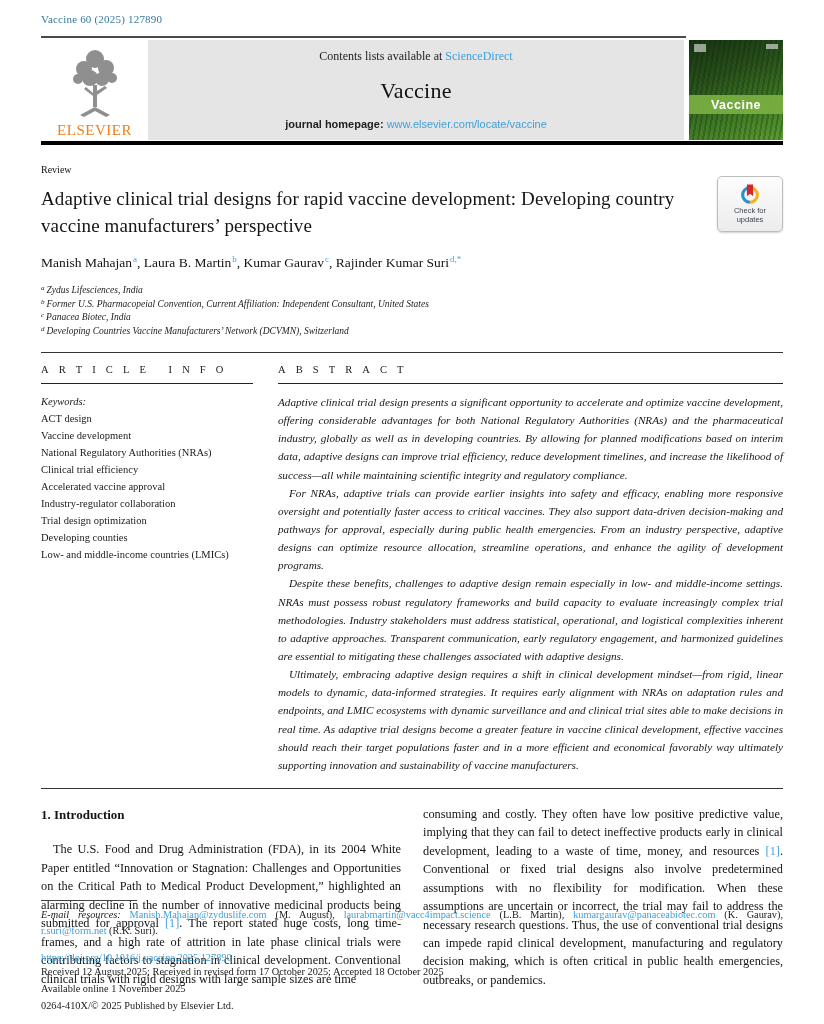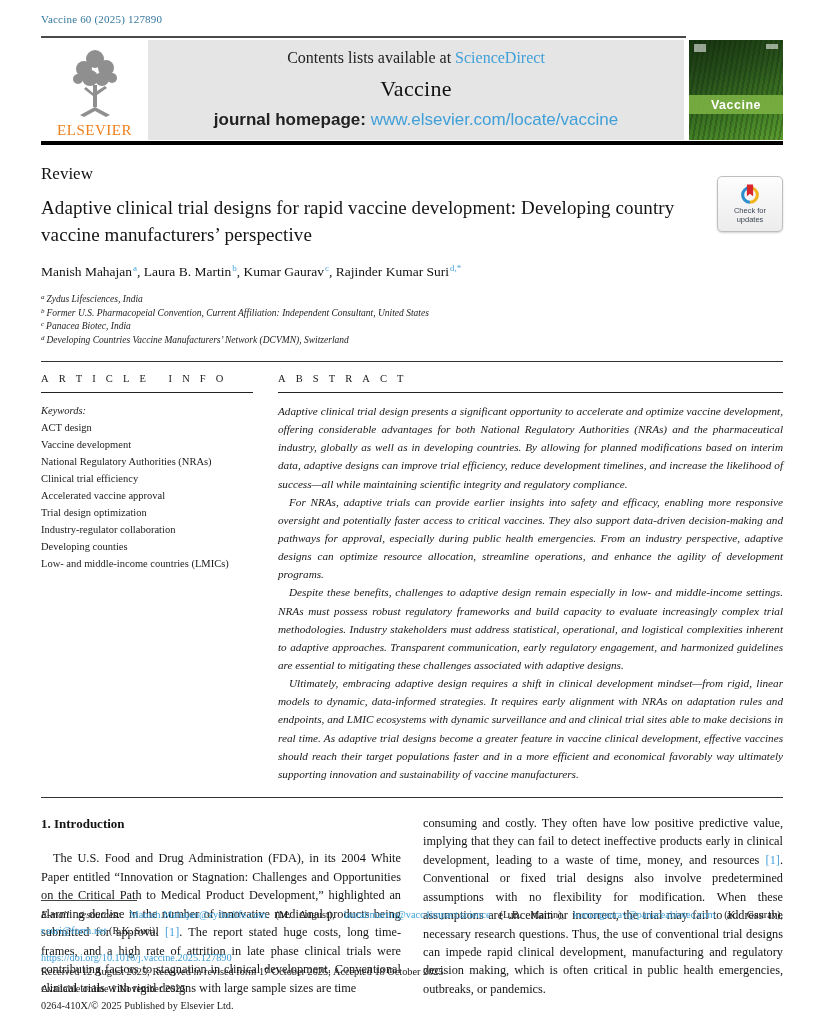--- a/index.html
+++ b/index.html
@@ -21,45 +21,45 @@
   .header-band{margin-top:11px;position:relative;}
   .top-rule{height:2px;background:#4a4a4a;width:645px;}
   .band-row{display:flex;align-items:stretch;margin-top:2px;height:100px;}
   .logo-col{width:107px;display:flex;flex-direction:column;align-items:center;justify-content:flex-end;padding-bottom:1px;}
   .logo-tree{width:62px;height:76px;}
   .logo-word{font-size:15px;color:#ee7f1b;letter-spacing:.5px;font-family:"Liberation Serif",serif;margin-top:1px;}
   .graybox{
     width:536px;background:#e5e5e5;display:flex;flex-direction:column;justify-content:space-between;
     text-align:center;padding:9px 10px 10px 10px;box-sizing:border-box;
   }
-  .contents-line{font-size:16px;color:#222;}
+  .contents-line{font-size:12px;color:#222;}
   .link-blue{color:#41a0d8;text-decoration:none;cursor:pointer;}
   .journal-name{font-size:22px;color:#111;letter-spacing:.3px;}
-  .homepage-line{font-size:17px;font-family:"Liberation Sans",sans-serif;font-weight:bold;color:#222;}
+  .homepage-line{font-size:11px;font-family:"Liberation Sans",sans-serif;font-weight:bold;color:#222;}
   .homepage-line .link-blue{font-weight:normal;}
   .cover-col{width:94px;margin-left:5px;position:relative;}
   .cover{
     position:absolute;inset:0;
     background:
       repeating-linear-gradient(100deg, rgba(10,30,8,.25) 0 2px, rgba(0,0,0,0) 2px 5px),
       linear-gradient(160deg,#16330f 0%,#28501b 35%,#3f7a24 70%,#5b9c30 100%);
     overflow:hidden;
   }
   .cover-band{
     position:absolute;left:0;right:0;top:55%;height:19px;background:rgba(122,176,66,.92);
     display:flex;align-items:center;justify-content:center;
   }
   .cover-title{color:#ffffff;font-size:12.5px;font-family:"Liberation Sans",sans-serif;font-weight:bold;letter-spacing:.5px;}
   .cover-mark-l,.cover-mark-r{position:absolute;top:4px;width:12px;height:8px;background:rgba(255,255,255,.55);}
   .cover-mark-l{left:5px;}
   .cover-mark-r{right:5px;height:5px;}
   .black-rule{height:4px;background:#000;margin-top:1px;}
 
   
-  .review-label{margin-top:19px;font-size:17px;color:#111;}
+  .review-label{margin-top:19px;font-size:10px;color:#111;}
   .paper-title{
     margin-top:11px;font-size:19px;line-height:1.42;color:#141414;max-width:655px;letter-spacing:.1px;
   }
   .check-badge{
     position:absolute;right:0;top:176px;width:64px;height:54px;
     border:1px solid #bdbdbd;border-radius:5px;
     background:linear-gradient(#fdfdfd,#ececec);
     box-shadow:0 1px 2px rgba(0,0,0,.18);
     display:flex;flex-direction:column;align-items:center;justify-content:center;
     cursor:pointer;
@@ -175,22 +175,22 @@
     <div class="info-col">
       <div class="sec-heading">A R T I C L E   I N F O</div>
       <div class="sec-underline"></div>
       <div class="keywords">
         <div class="kw-label">Keywords:</div>
         <div>ACT design</div>
         <div>Vaccine development</div>
         <div>National Regulatory Authorities (NRAs)</div>
         <div>Clinical trial efficiency</div>
         <div>Accelerated vaccine approval</div>
+        <div>Industry-regulator collaboration</div>
         <div>Trial design optimization</div>
-        <div>Industry-regulator collaboration</div>
         <div>Developing counties</div>
         <div>Low- and middle-income countries (LMICs)</div>
       </div>
     </div>
     <div class="abs-col">
       <div class="sec-heading">A B S T R A C T</div>
       <div class="sec-underline"></div>
       <div class="abstract-text">
         <p>Adaptive clinical trial design presents a significant opportunity to accelerate and optimize vaccine development, offering considerable advantages for both National Regulatory Authorities (NRAs) and the pharmaceutical industry, globally as well as in developing countries. By allowing for planned modifications based on interim data, adaptive designs can improve trial efficiency, reduce development timelines, and increase the likelihood of success—all while maintaining scientific integrity and regulatory compliance.</p>
         <p>For NRAs, adaptive trials can provide earlier insights into safety and efficacy, enabling more responsive oversight and potentially faster access to critical vaccines. They also support data-driven decision-making and pathways for approval, especially during public health emergencies. From an industry perspective, adaptive designs can optimize resource allocation, streamline operations, and enhance the agility of development programs.</p>

